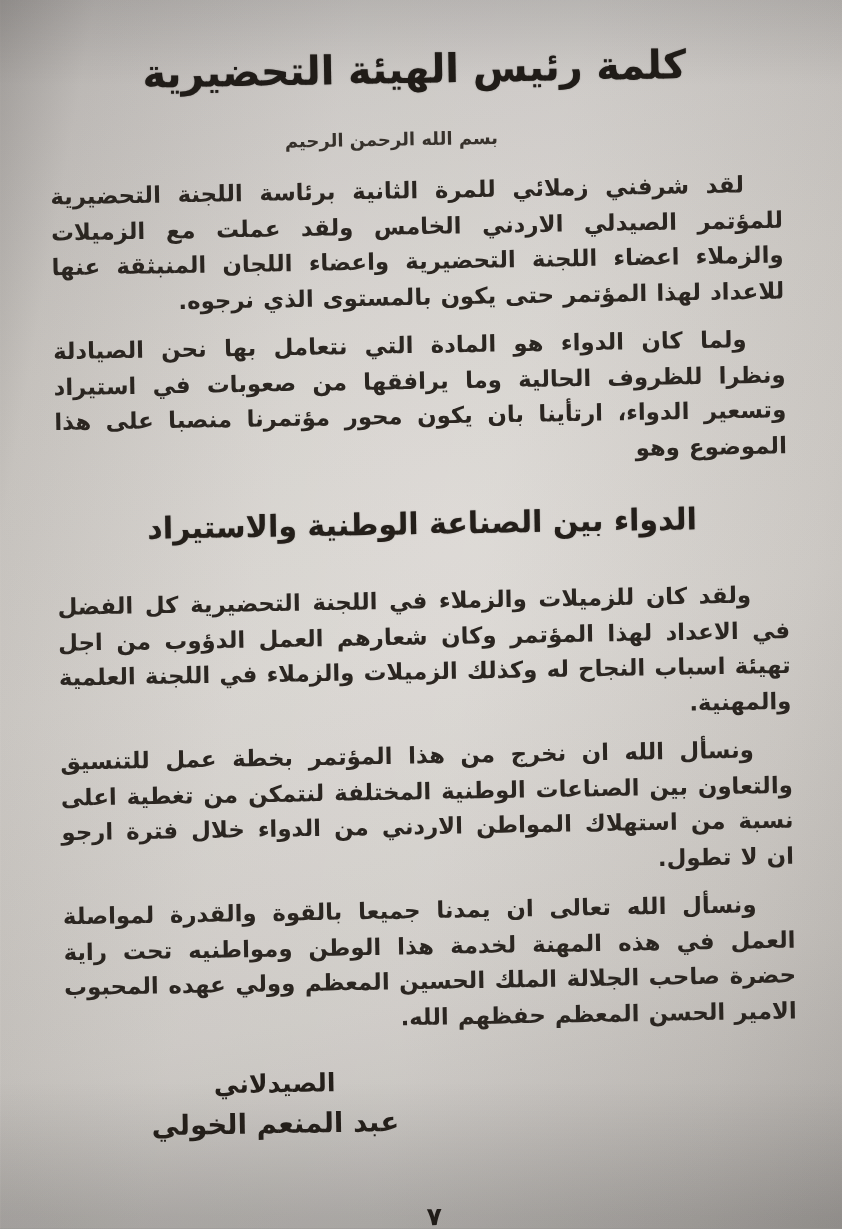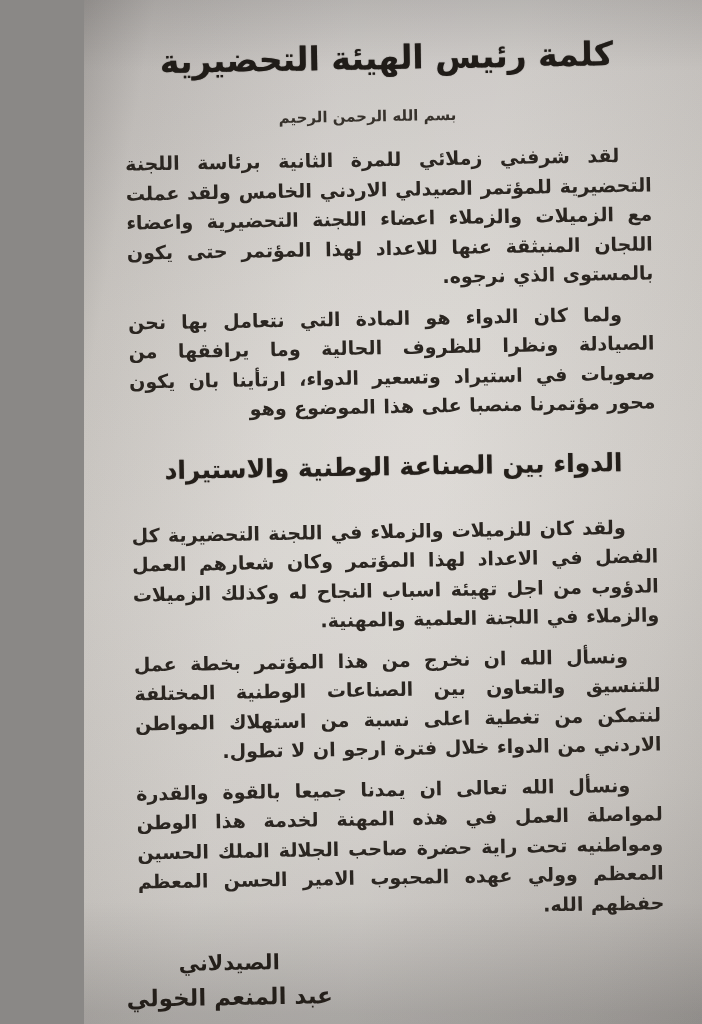--- a/index.html
+++ b/index.html
@@ -2,21 +2,21 @@
 <html lang="ar" dir="rtl"><head>
 <meta charset="utf-8">
 <style>
   html, body {
     margin: 0;
     padding: 0;
     background: #8a8886;
   }
   .photo {
     position: relative;
-    width: 618px;
+    width: 702px;
     height: 1024px;
     overflow: hidden;
     font-family: "DejaVu Sans", sans-serif;
     
     background:
       linear-gradient(to bottom, rgba(0,0,0,0.10) 0%, rgba(0,0,0,0.0) 7%, rgba(0,0,0,0.0) 88%, rgba(0,0,0,0.13) 99%),
       linear-gradient(100deg, rgba(40,36,34,0.22) 0%, rgba(40,36,34,0.05) 9%, rgba(255,255,255,0.10) 34%, rgba(255,255,255,0.12) 55%, rgba(40,36,34,0.04) 86%, rgba(40,36,34,0.10) 100%),
       linear-gradient(170deg, #c7c3c0 0%, #d2cec9 28%, #d6d2cd 52%, #cfcbc6 78%, #bdb9b5 100%);
   }
   .sheen {

